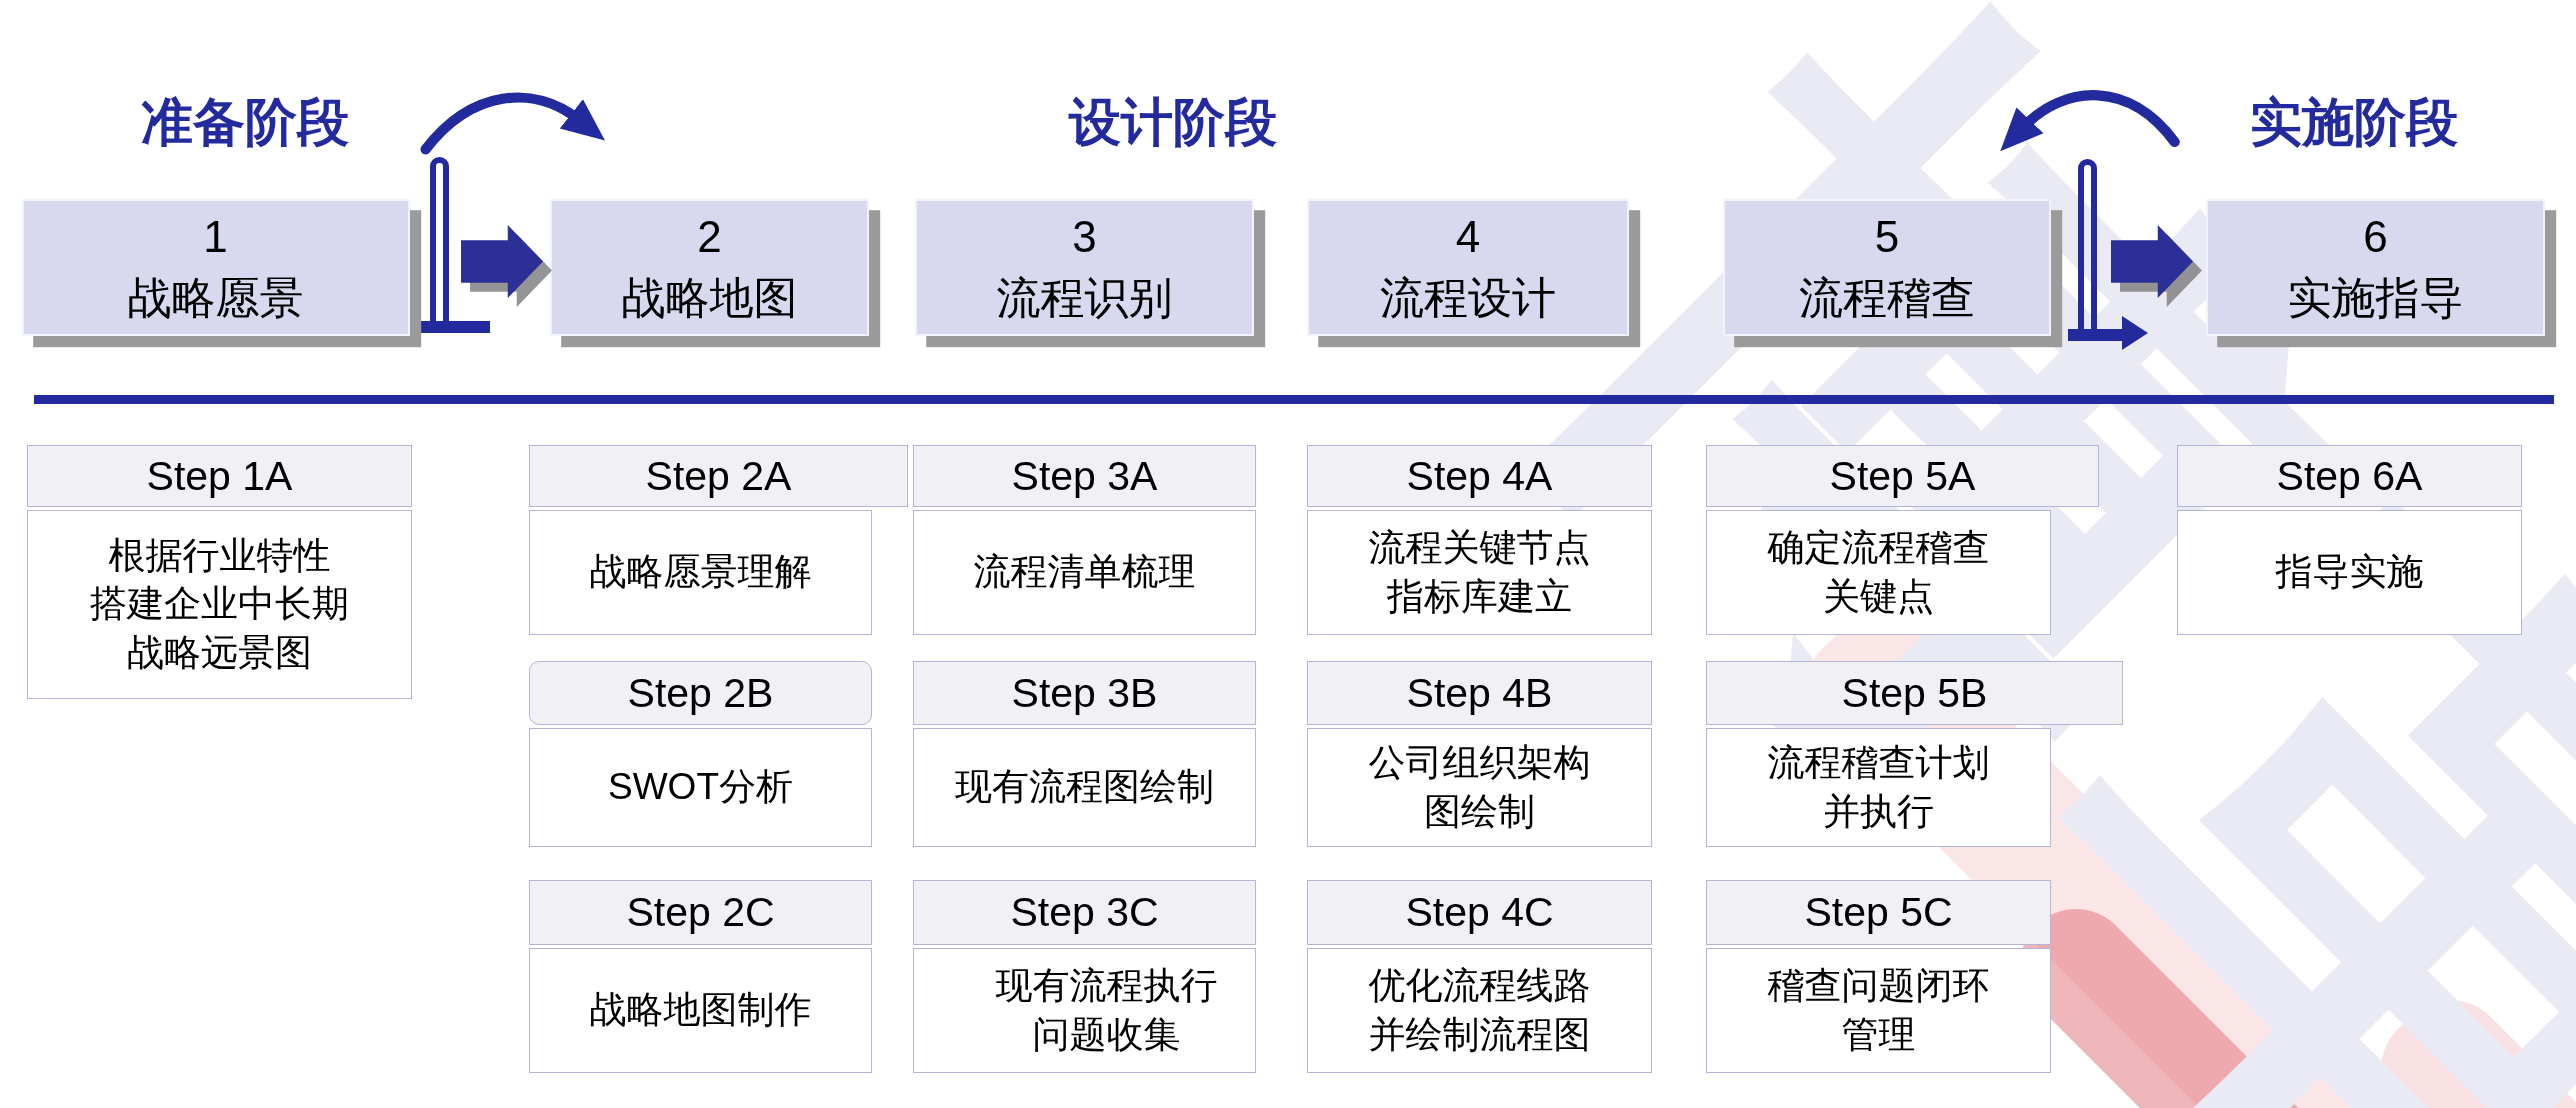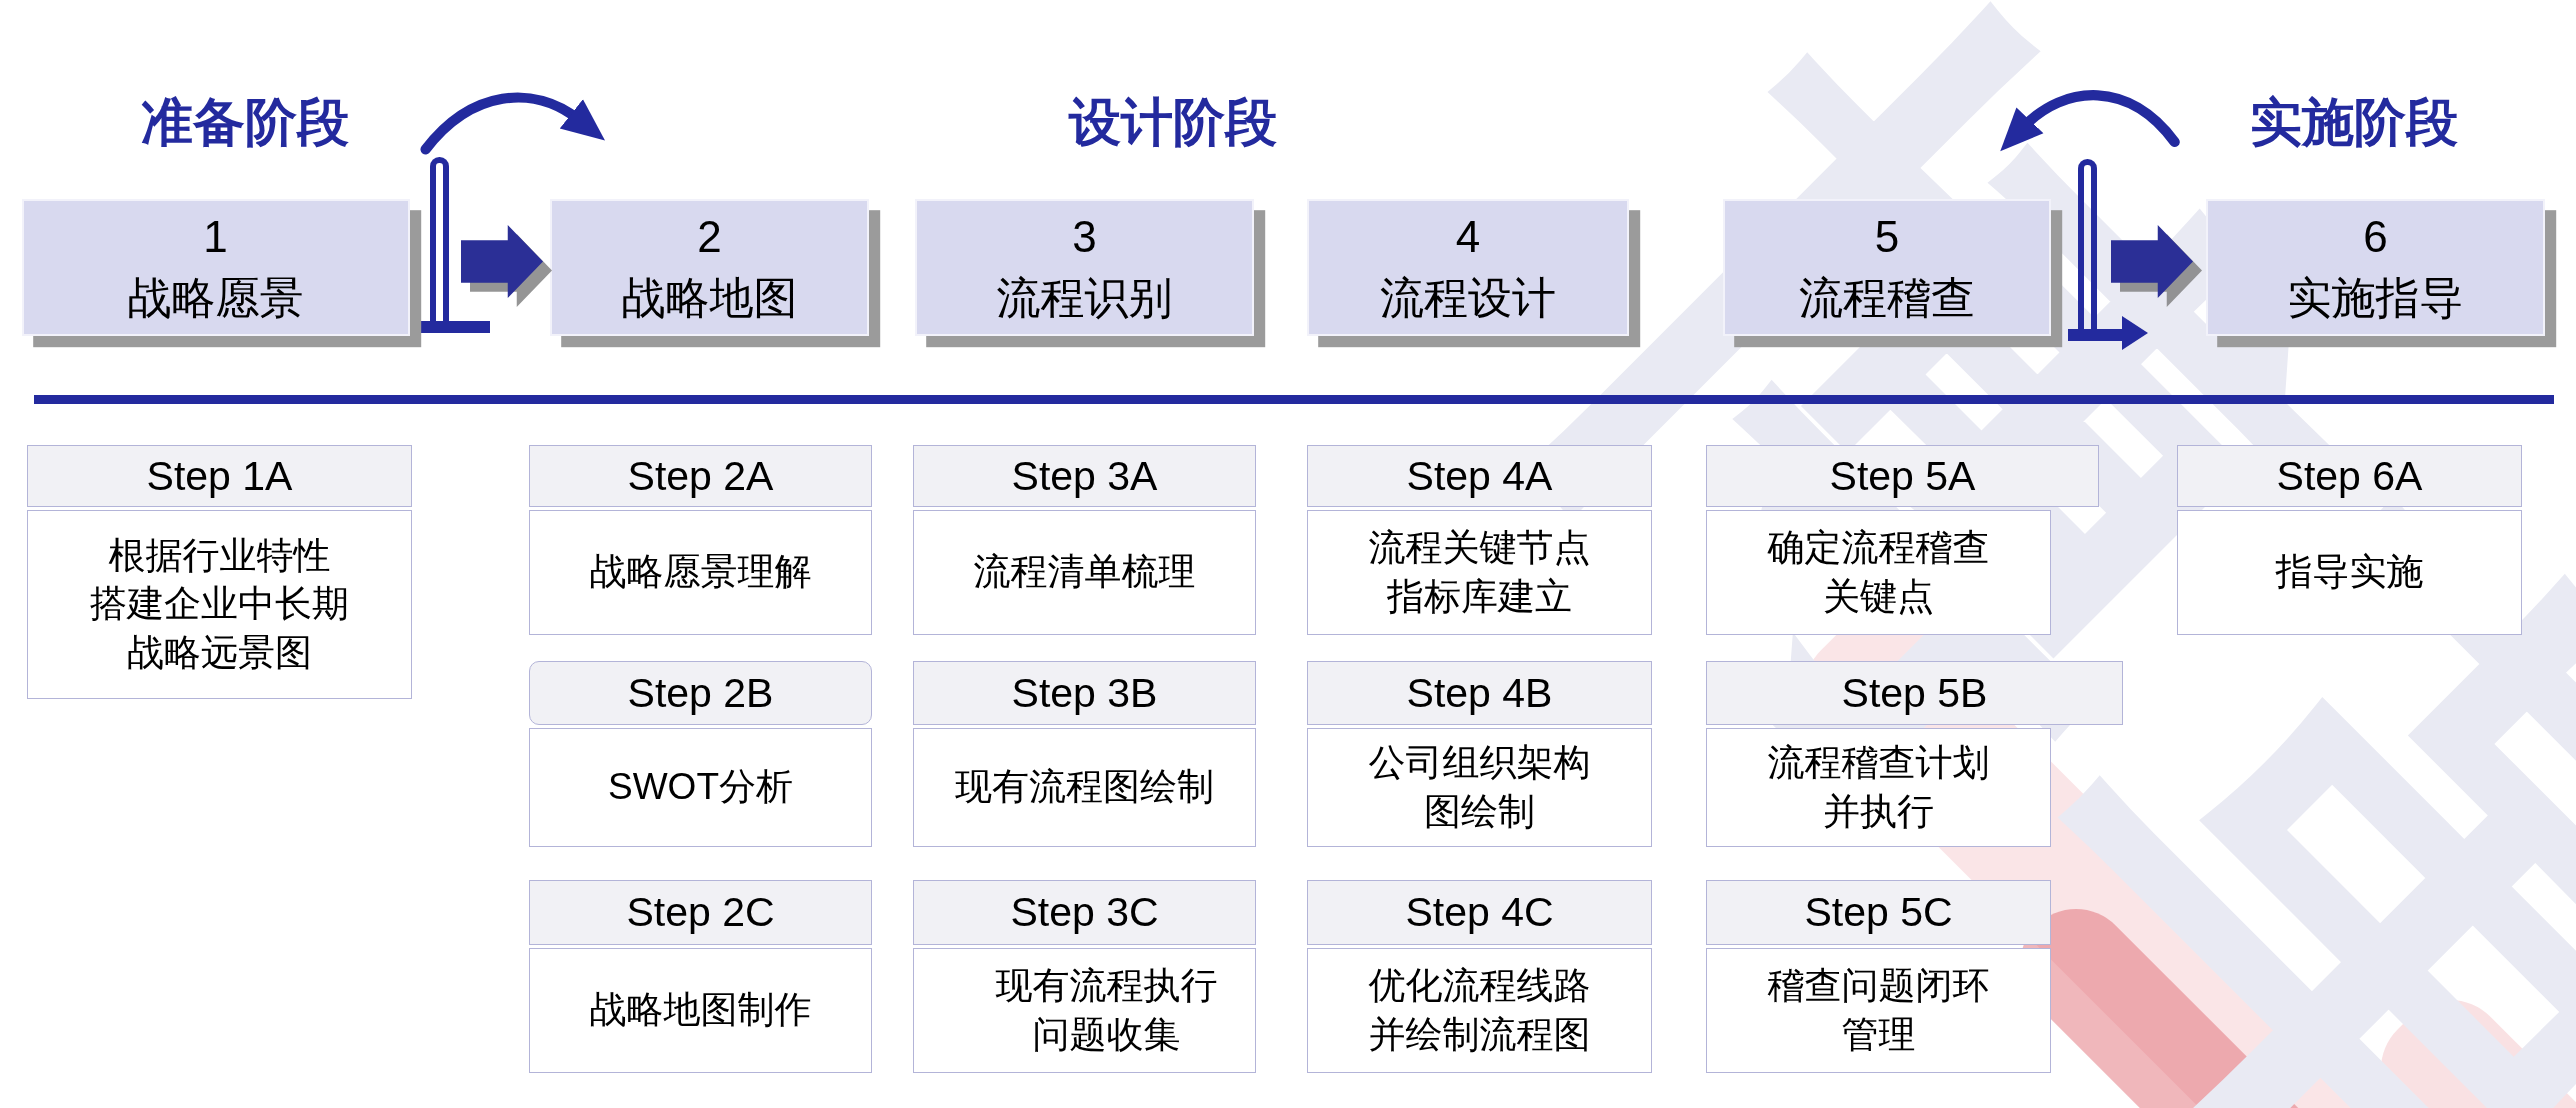--- a/index.html
+++ b/index.html
@@ -116,21 +116,21 @@
     <div class="blockarrow" style="background:#2b2f96;"></div>
   </div>
 
   <div class="divider" style="background:#232a9e;"></div>
 
   <div class="sub-header" style="left:27px;top:445px;width:385px;height:62px;">Step 1A</div>
   <div class="sub-body" style="left:27px;top:510px;width:385px;height:189px;">根据行业特性
 搭建企业中长期
 战略远景图</div>
 
-  <div class="sub-header" style="left:529px;top:445px;width:343px;height:62px;">Step 2A</div>
+  <div class="sub-header" style="left:529px;top:445px;width:379px;height:62px;">Step 2A</div>
   <div class="sub-body" style="left:529px;top:510px;width:343px;height:125px;">战略愿景理解</div>
   <div class="sub-header" style="left:529px;top:661px;width:343px;height:64px;border-radius:10px;">Step 2B</div>
   <div class="sub-body" style="left:529px;top:728px;width:343px;height:119px;">SWOT分析</div>
   <div class="sub-header" style="left:529px;top:880px;width:343px;height:65px;">Step 2C</div>
   <div class="sub-body" style="left:529px;top:948px;width:343px;height:125px;">战略地图制作</div>
 
   <div class="sub-header" style="left:913px;top:445px;width:343px;height:62px;">Step 3A</div>
   <div class="sub-body" style="left:913px;top:510px;width:343px;height:125px;">流程清单梳理</div>
   <div class="sub-header" style="left:913px;top:661px;width:343px;height:64px;">Step 3B</div>
   <div class="sub-body" style="left:913px;top:728px;width:343px;height:119px;">现有流程图绘制</div>

